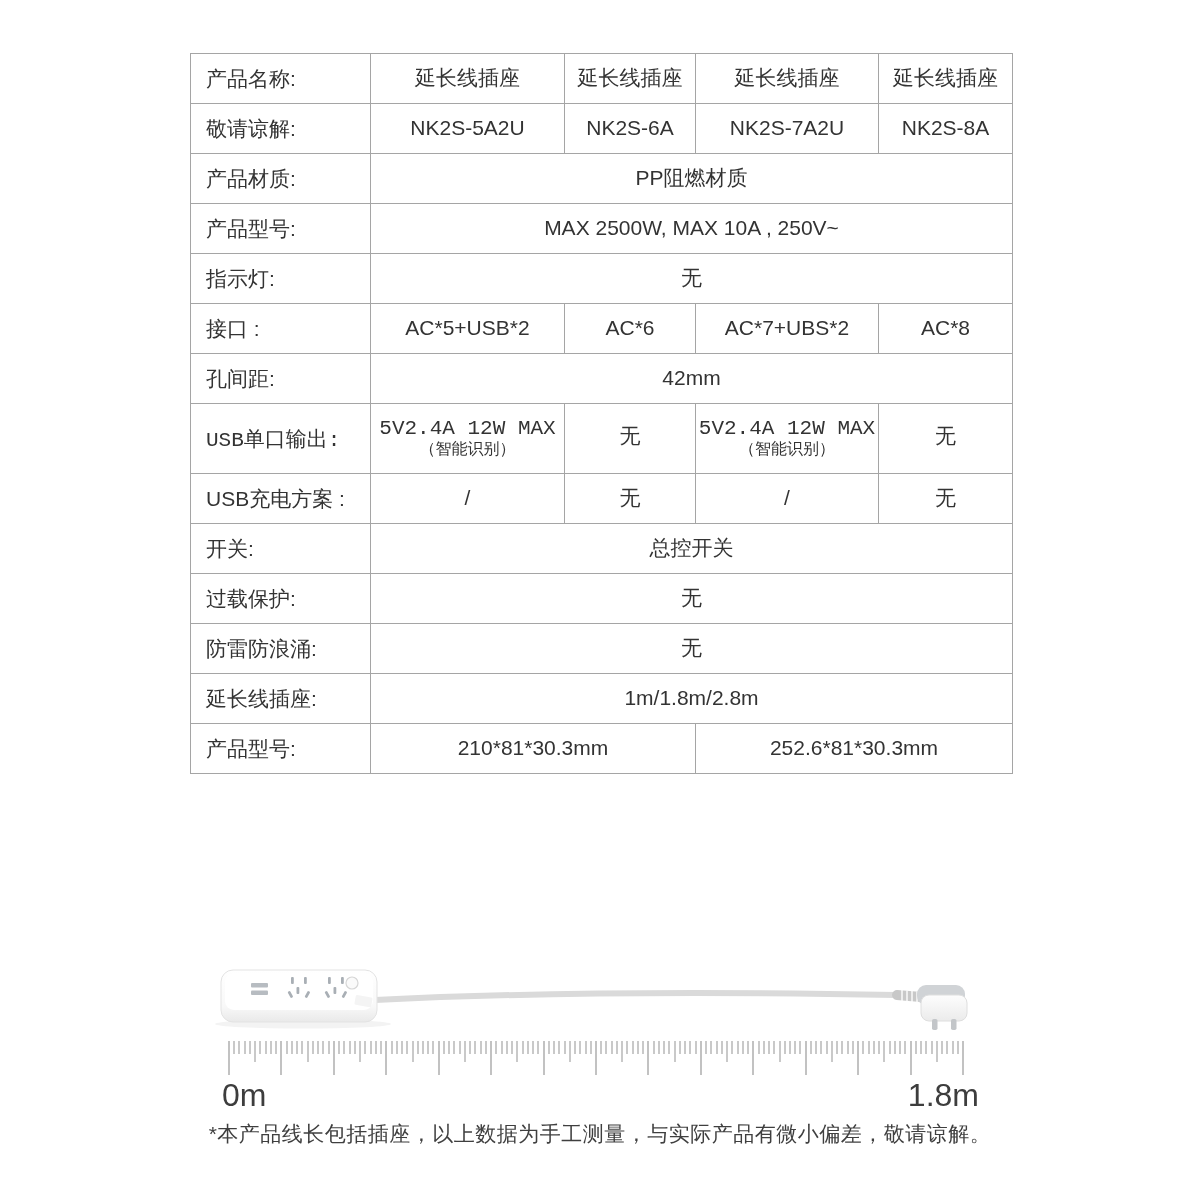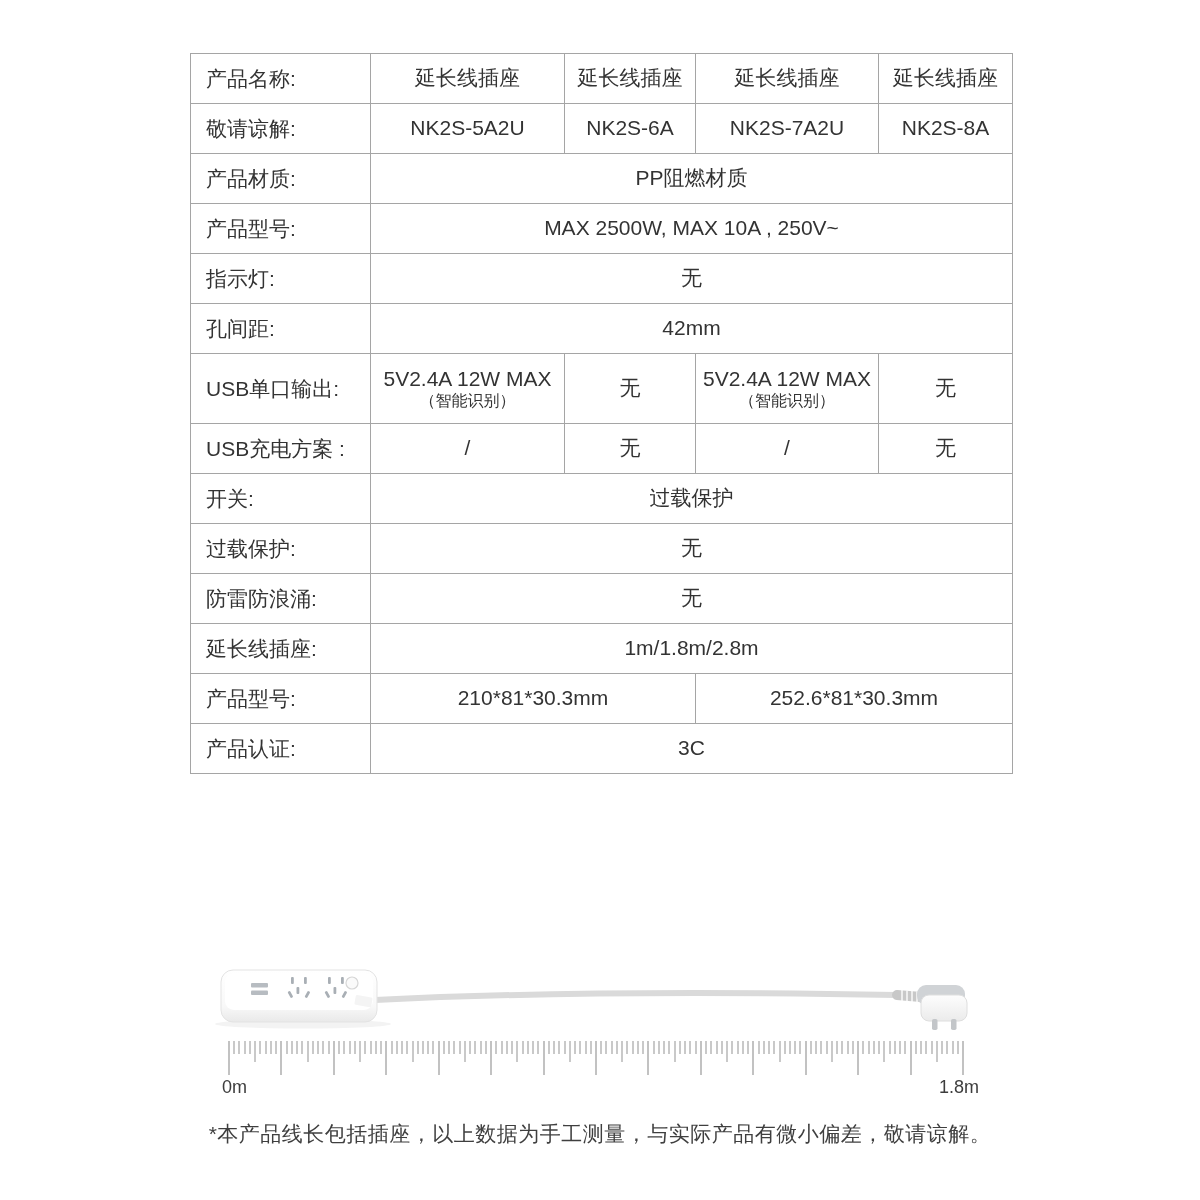--- a/index.html
+++ b/index.html
@@ -27,21 +27,21 @@
     table-layout: fixed;
   }
   table.spec-table td {
     border: 1px solid #a5a5a5;
     font-size: 21px;
     color: #333333;
     overflow: hidden;
     white-space: nowrap;
   }
   table.spec-table tr { height: 50px; }
-  table.spec-table tr.tall { height: 70px; }
+  table.spec-table tr.tall { height: 70px; font-family: Liberation Mono, monospace; }
   td.label-cell {
     text-align: left;
     padding-left: 15px;
   }
   td.value-cell { text-align: center; padding: 0 2px; }
   td.value-cell .main { line-height: 1.15; }
   td.value-cell .sub {
     font-size: 16px;
     line-height: 1.1;
     margin-top: 1px;
@@ -69,21 +69,21 @@
   }
   .ruler .tick.mid { height: 21px; }
   .ruler .tick.tall { height: 34px; background: #c2c2c2; }
   .ruler-labels {
     position: absolute;
     left: 222px;
     top: 1077px;
     width: 757px;
     display: flex;
     justify-content: space-between;
-    font-size: 18px;
+    font-size: 32px;
     color: #3d3d3d;
   }
   
   .footnote {
     position: absolute;
     left: 0;
     top: 1120px;
     width: 1200px;
     text-align: center;
     font-size: 21px;
@@ -147,20 +147,35 @@
             <div class="main">MAX 2500W, MAX 10A , 250V~</div>
           </td>
         </tr>
         <tr>
           <td class="label-cell">指示灯:</td>
           <td class="value-cell" colspan="4">
             <div class="main">无</div>
           </td>
         </tr>
         <tr>
+          <td class="label-cell">接口 :</td>
+          <td class="value-cell">
+            <div class="main">AC*5+USB*2</div>
+          </td>
+          <td class="value-cell">
+            <div class="main">AC*6</div>
+          </td>
+          <td class="value-cell">
+            <div class="main">AC*7+UBS*2</div>
+          </td>
+          <td class="value-cell">
+            <div class="main">AC*8</div>
+          </td>
+        </tr>
+        <tr>
           <td class="label-cell">孔间距:</td>
           <td class="value-cell" colspan="4">
             <div class="main">42mm</div>
           </td>
         </tr>
         <tr class="tall">
           <td class="label-cell">USB单口输出:</td>
           <td class="value-cell">
             <div class="main">5V2.4A 12W MAX</div>
             <div class="sub">（智能识别）</div>
@@ -187,21 +202,21 @@
           <td class="value-cell">
             <div class="main">/</div>
           </td>
           <td class="value-cell">
             <div class="main">无</div>
           </td>
         </tr>
         <tr>
           <td class="label-cell">开关:</td>
           <td class="value-cell" colspan="4">
-            <div class="main">过载保护</div>
+            <div class="main">总控开关</div>
           </td>
         </tr>
         <tr>
           <td class="label-cell">过载保护:</td>
           <td class="value-cell" colspan="4">
             <div class="main">无</div>
           </td>
         </tr>
         <tr>
           <td class="label-cell">防雷防浪涌:</td>
@@ -215,26 +230,20 @@
             <div class="main">1m/1.8m/2.8m</div>
           </td>
         </tr>
         <tr>
           <td class="label-cell">产品型号:</td>
           <td class="value-cell" colspan="2">
             <div class="main">210*81*30.3mm</div>
           </td>
           <td class="value-cell" colspan="2">
             <div class="main">252.6*81*30.3mm</div>
-          </td>
-        </tr>
-        <tr>
-          <td class="label-cell">产品认证:</td>
-          <td class="value-cell" colspan="4">
-            <div class="main">3C</div>
           </td>
         </tr>
       </tbody>
   </table>
 
   <svg class="strip-svg" width="775" height="80" viewBox="0 0 775 80">
     <defs>
       <linearGradient id="bodyg" x1="0" y1="0" x2="0" y2="1">
         <stop offset="0" stop-color="#ffffff"></stop>
         <stop offset="0.7" stop-color="#f8f8f8"></stop>

